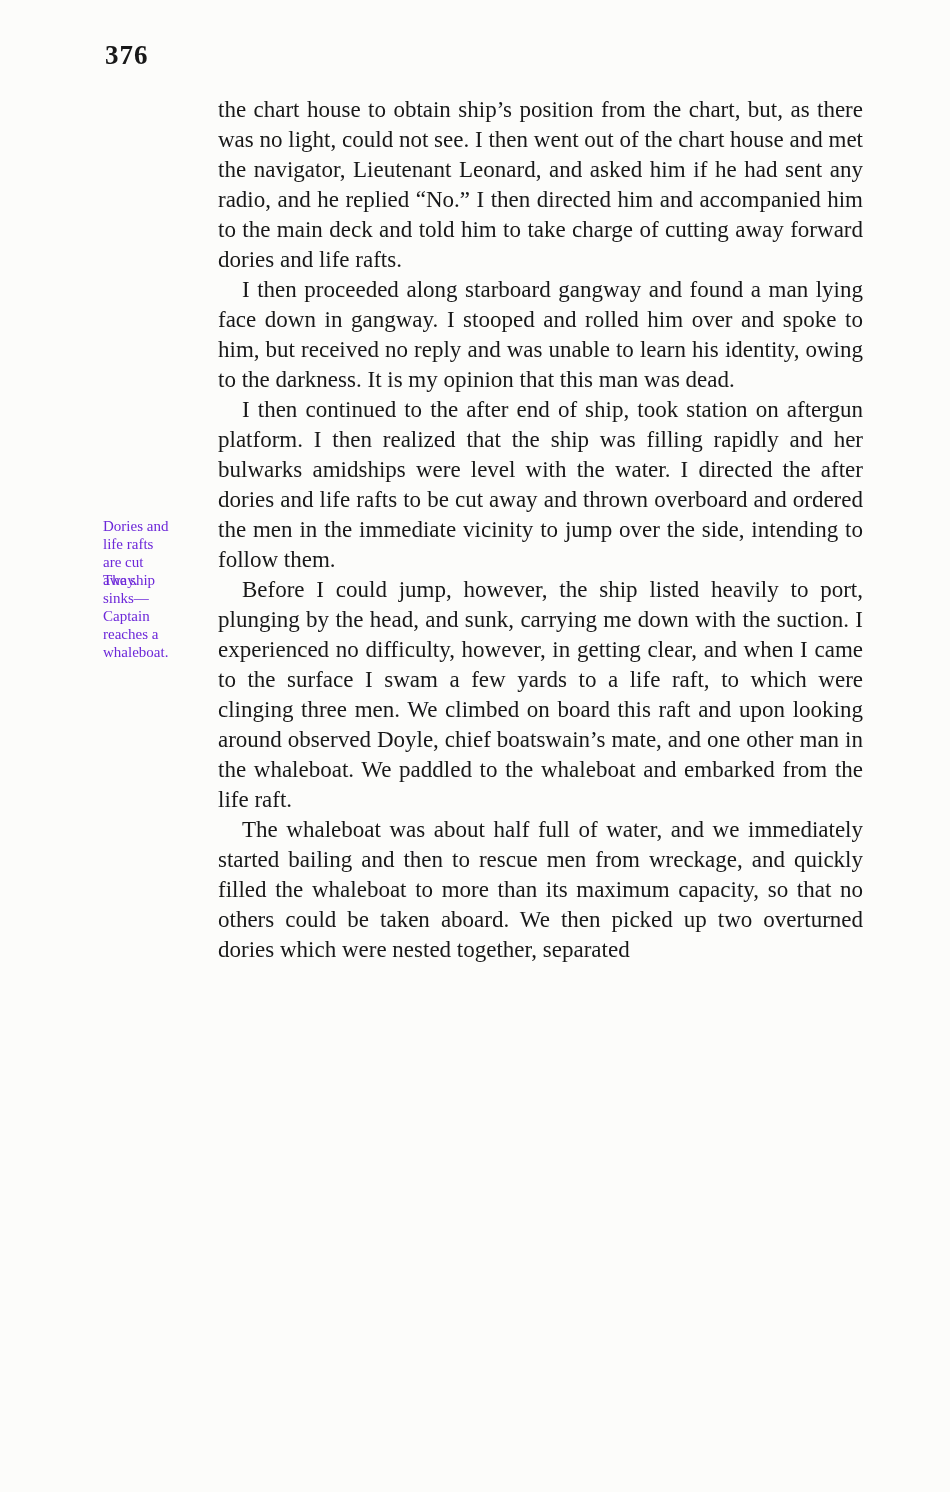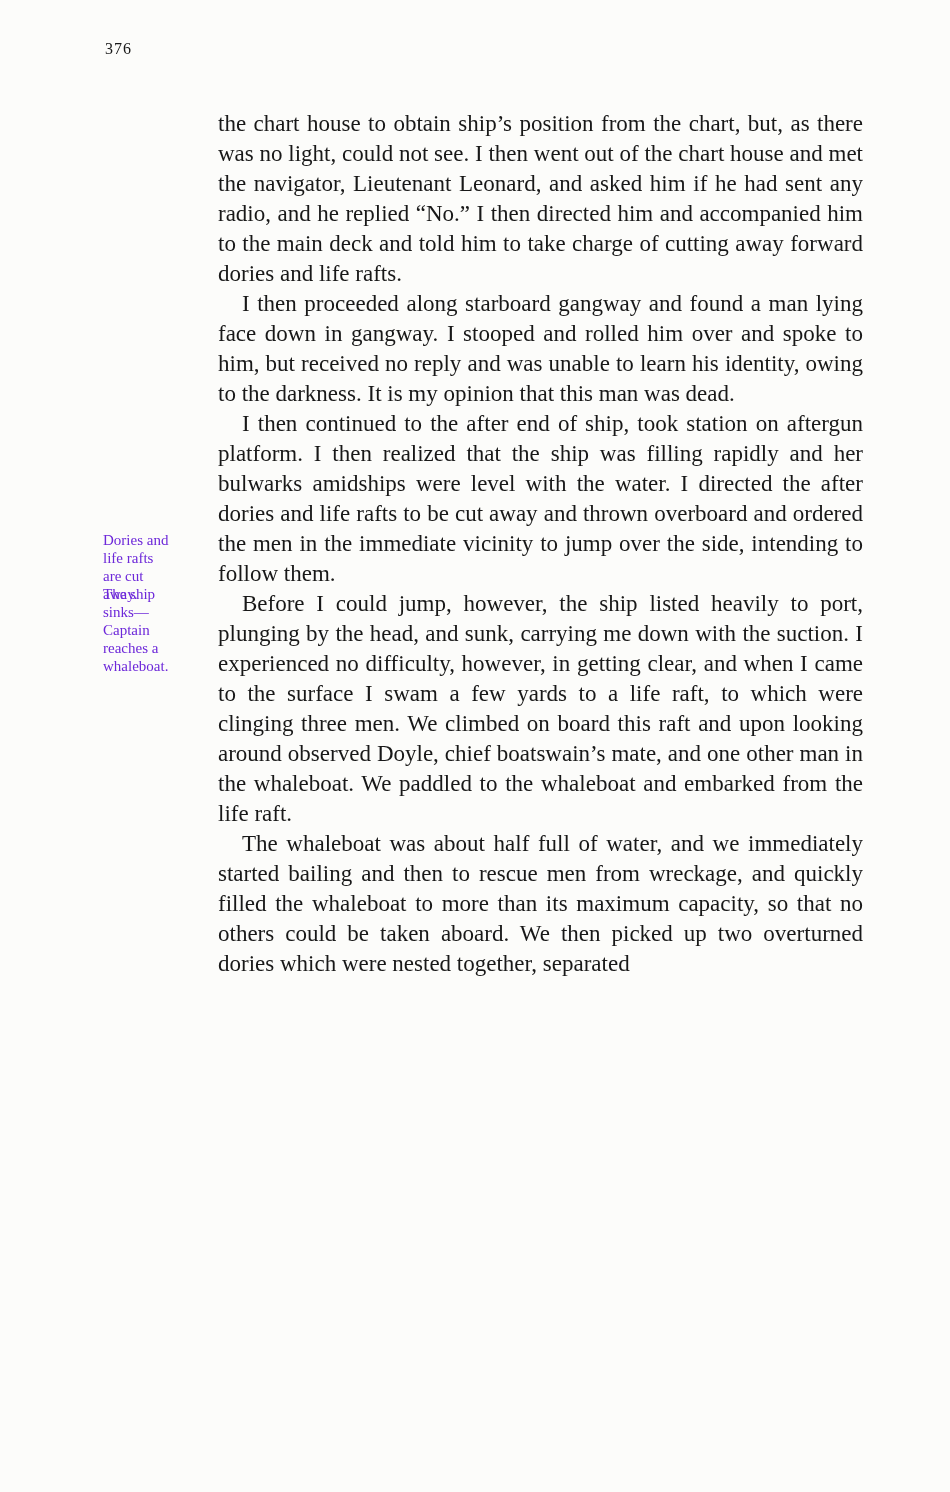--- a/index.html
+++ b/index.html
@@ -18,39 +18,39 @@
     box-sizing: border-box;
   }
   .header {
     position: relative;
     height: 95px;
   }
   .page-number {
     position: absolute;
     left: 105px;
     top: 40px;
-    font-size: 16px;
-    font-weight: normal;
+    font-size: 27px;
+    font-weight: bold;
     letter-spacing: 1px;
   }
   .running-title {
     position: absolute;
     left: 0;
     right: 0;
     top: 40px;
     text-align: center;
     font-size: 25px;
     font-weight: bold;
     letter-spacing: 3px;
     word-spacing: 14px;
   }
   .body {
     position: absolute;
     left: 218px;
-    top: 109px;
+    top: 95px;
     width: 645px;
   }
   .para {
     margin: 0;
     font-size: 23px;
     line-height: 30px;
     text-align: justify;
     text-indent: 24px;
   }
   .para.no-indent {

